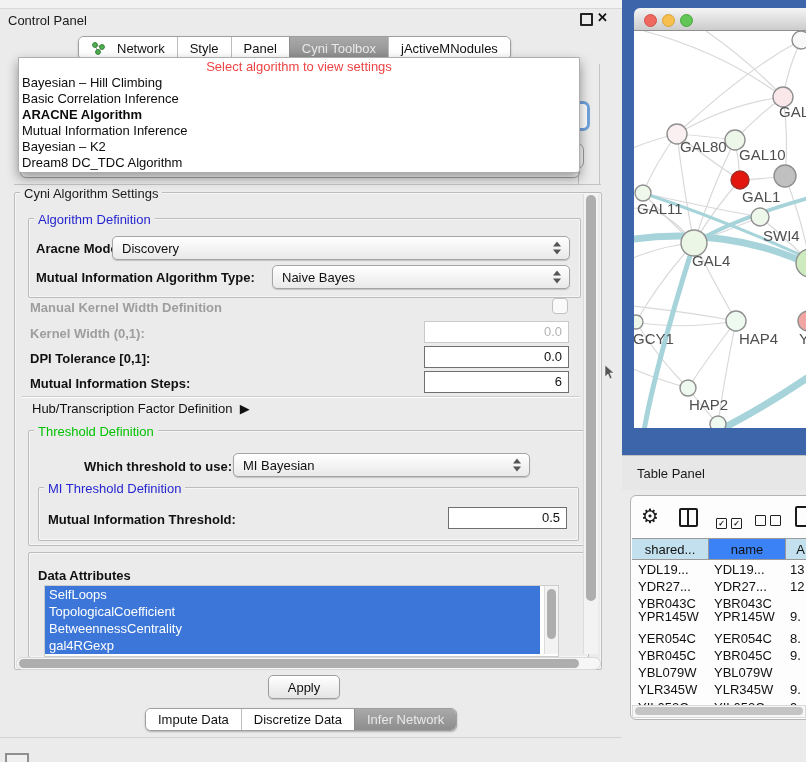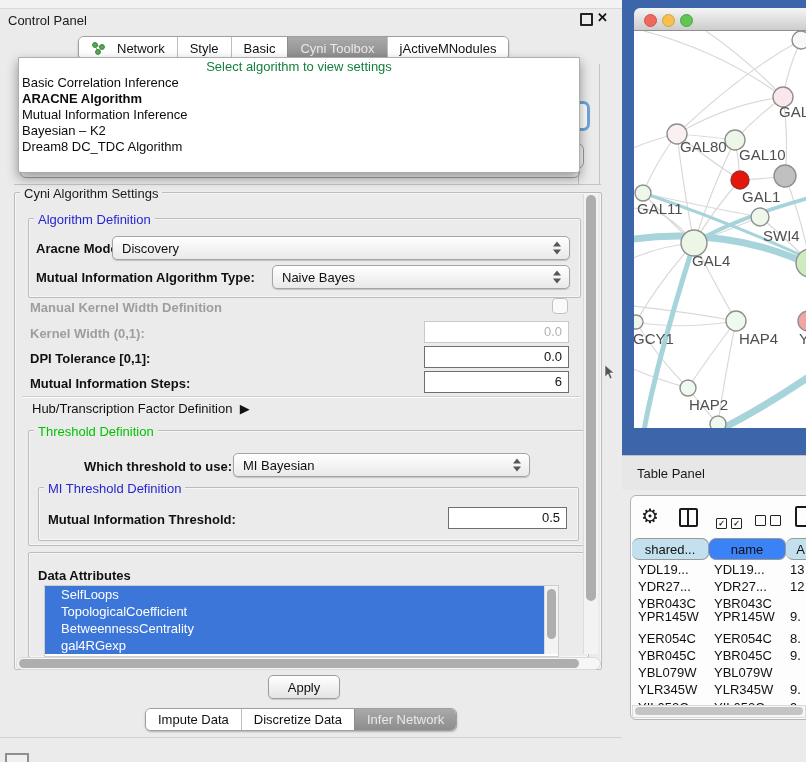--- a/index.html
+++ b/index.html
@@ -15,21 +15,21 @@
   .float-icon{position:absolute;left:580px;top:13px;width:9px;height:9px;border:2px solid #222;border-radius:1px;}
   .close-icon{position:absolute;left:597px;top:10px;font-size:13px;font-weight:bold;color:#111;}
   
   .tabbar{position:absolute;display:flex;border:1px solid #9f9f9f;border-radius:6px;overflow:hidden;background:#fff;box-shadow:0 1px 2px rgba(0,0,0,.25);}
   .seg{display:flex;align-items:center;gap:12px;padding:0 12px;font-size:13px;background:#fff;height:100%;border-left:1px solid #bdbdbd;white-space:nowrap;}
   .seg:first-child{border-left:0;}
   .seg.sel{background:linear-gradient(#a9a9a9,#8d8d8d);color:#e9e9e9;border-left-color:#8d8d8d;}
   
   .popup{position:absolute;left:18px;top:57px;width:560px;height:114px;background:#fff;border:1px solid #aeaeae;
          border-radius:0 0 3px 3px;box-shadow:0 5px 12px rgba(0,0,0,.4);z-index:30;}
-  .algo-prompt{height:17px;line-height:17px;text-align:center;color:#15803d;font-size:13px;}
+  .algo-prompt{height:17px;line-height:17px;text-align:center;color:#ef4444;font-size:13px;}
   .algo-item{height:16px;line-height:16px;font-size:13px;padding-left:3px;color:#0c0c0c;}
   .algo-item.bold{font-weight:bold;}
   
   .frag{position:absolute;z-index:5;}
   
   .groupbox{position:absolute;border:1px solid #bcbcbc;border-radius:2px;box-shadow:inset 0 0 0 1px rgba(255,255,255,.55);}
   .gtitle{position:absolute;font-size:13px;background:#ebebeb;padding:0 4px;white-space:nowrap;z-index:2;color:#1a1a1a;}
   .t-blue{color:#2626d0;}
   .t-green{color:#00c300;}
   
@@ -41,21 +41,21 @@
   .arrows i.dn{border-top:5px solid #555;}
   
   .field{position:absolute;height:20px;background:#fff;border:1px solid #6f6f6f;font-size:13px;text-align:right;
          padding:0 6px;line-height:20px;box-sizing:content-box;}
   .field.off{border-color:#c9c9c9;color:#b2b2b2;}
   .checkbox{position:absolute;width:14px;height:14px;border:1px solid #c2c2c2;border-radius:4px;background:#fafafa;}
   .sep{position:absolute;height:0;border-top:1px solid #cdcdcd;border-bottom:1px solid #fdfdfd;}
   .tri{display:inline-block;color:#111;}
   
   .attr-list{position:absolute;left:44px;top:585px;width:513px;height:70px;background:#fff;border:1px solid #cdcdcd;overflow:hidden;}
-  .attr-item{height:17px;line-height:17px;padding-left:16px;color:#fff;background:#3b76d8;font-size:13px;width:491px;}
+  .attr-item{height:17px;line-height:17px;padding-left:4px;color:#fff;background:#3b76d8;font-size:13px;width:491px;}
   
   .track-v{position:absolute;background:#f3f3f3;border-left:1px solid #dcdcdc;}
   .track-h{position:absolute;background:#f6f6f6;border:1px solid #d9d9d9;border-radius:7px;}
   .thumb{position:absolute;background:#aeaeae;border-radius:5px;}
   
   .btn{position:absolute;border:1px solid #9d9d9d;border-radius:5px;background:linear-gradient(#ffffff,#e4e4e4);
        font-size:13px;display:flex;align-items:center;justify-content:center;box-shadow:0 1px 1px rgba(0,0,0,.15);}
   
   .desktop{position:absolute;left:622px;top:0;width:184px;height:455px;background:#3d65a9;}
   .netwin-titlebar{position:absolute;left:634px;top:8px;width:180px;height:22px;border-radius:6px 0 0 0;
@@ -64,21 +64,21 @@
   .netwin-content{position:absolute;left:634px;top:31px;width:180px;height:397px;background:#fff;overflow:hidden;}
   
   .tp-bar{position:absolute;left:622px;top:455px;width:184px;height:35px;background:#e7e7e7;border-top:1px solid #c2c2c2;}
   .tp-title{position:absolute;left:15px;top:10px;font-size:13px;color:#1a1a1a;}
   .tp-body{position:absolute;left:622px;top:490px;width:184px;height:272px;background:#ebebeb;}
   .tp-inner{position:absolute;left:630px;top:495px;width:200px;height:223px;background:#fdfdfd;border:1px solid #b3b3b3;border-radius:6px;}
   .icon-col{position:absolute;width:15px;height:15px;border:2px solid #1a1a1a;border-radius:2px;}
   .icon-col::after{content:"";position:absolute;left:6px;top:0;width:2px;height:15px;background:#1a1a1a;}
   .cb-sm{display:inline-block;width:9px;height:9px;border:1.5px solid #222;border-radius:1px;font-size:8px;line-height:9px;text-align:center;font-weight:bold;margin-right:4px;color:#111;}
   .th{position:absolute;top:538px;height:22px;display:flex;align-items:center;justify-content:center;font-size:13px;
-      border-top:1px solid #9a9a9a;border-bottom:1px solid #9a9a9a;border-right:1px solid #9a9a9a;overflow:hidden;box-sizing:border-box;border-radius:7px;}
+      border-top:1px solid #9a9a9a;border-bottom:1px solid #9a9a9a;border-right:1px solid #9a9a9a;overflow:hidden;box-sizing:border-box;}
   .tr{position:absolute;left:632px;width:174px;height:17px;}
   .tr span{position:absolute;font-size:13px;line-height:17px;white-space:nowrap;}
   .net-label{font-size:15px;fill:#4f4f4f;}
 </style>
 </head>
 <body>
 
 <div id="app">
 
   <div class="cp-topstrip"></div>
@@ -95,21 +95,21 @@
           <circle cx="4" cy="4" r="2.4" fill="#52b152" stroke="#2e7d32"></circle>
           <circle cx="11" cy="6" r="2.4" fill="#52b152" stroke="#2e7d32"></circle>
           <circle cx="7" cy="11" r="2.4" fill="#52b152" stroke="#2e7d32"></circle>
         </svg>
         <span>Network</span>
       </div>
       <div class="seg">
         <span>Style</span>
       </div>
       <div class="seg">
-        <span>Basic</span>
+        <span>Panel</span>
       </div>
       <div class="seg sel">
         <span>Cyni Toolbox</span>
       </div>
       <div class="seg">
         <span>jActiveMNodules</span>
       </div>
     </div>
 
   <div class="frag" style="left:578px;top:64px;width:1px;height:120px;background:#bdbdbd;"></div>
@@ -117,20 +117,21 @@
   <div class="frag" style="left:14px;top:184px;width:587px;height:1px;background:#c4c4c4;z-index:1;"></div>
   <div class="frag" style="left:560px;top:101px;width:24px;height:24px;border:3px solid #6fa3dc;border-radius:7px;background:#fff;"></div>
   <div class="frag" style="left:558px;top:143px;width:24px;height:24px;border:1px solid #9a9a9a;border-radius:7px;background:#f5f5f5;"></div>
   <div class="frag" style="left:20px;top:152px;width:560px;height:26px;border:1px solid #a6a6a6;border-radius:6px;background:#fbfbfb;z-index:4;display:flex;align-items:center;padding-left:14px;box-sizing:border-box;font-size:13px;color:#a9a9a9;">
     <span>gal-filtered.sif default node</span>
   </div>
 
   <div class="popup">
     <div class="algo-prompt">Select algorithm to view settings</div>
     <div id="algo-list">
+        <div class="algo-item">Bayesian – Hill Climbing</div>
         <div class="algo-item">Basic Correlation Inference</div>
         <div class="algo-item bold">ARACNE Algorithm</div>
         <div class="algo-item">Mutual Information Inference</div>
         <div class="algo-item">Bayesian – K2</div>
         <div class="algo-item">Dream8 DC_TDC Algorithm</div>
       </div>
   </div>
 
   <div class="groupbox" style="left:14px;top:192px;width:586px;height:476px;"></div>
   <span class="gtitle" style="left:20px;top:186px;">Cyni Algorithm Settings</span>

